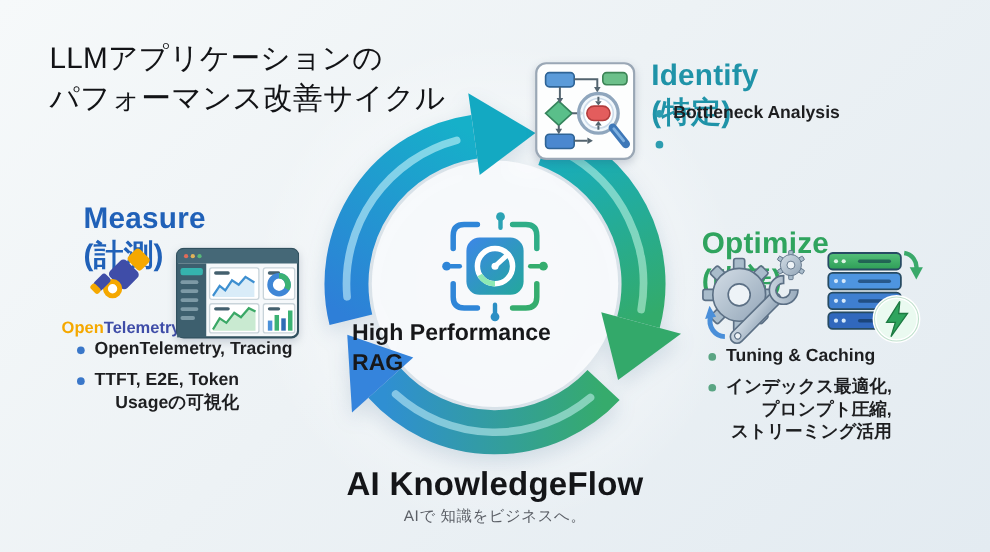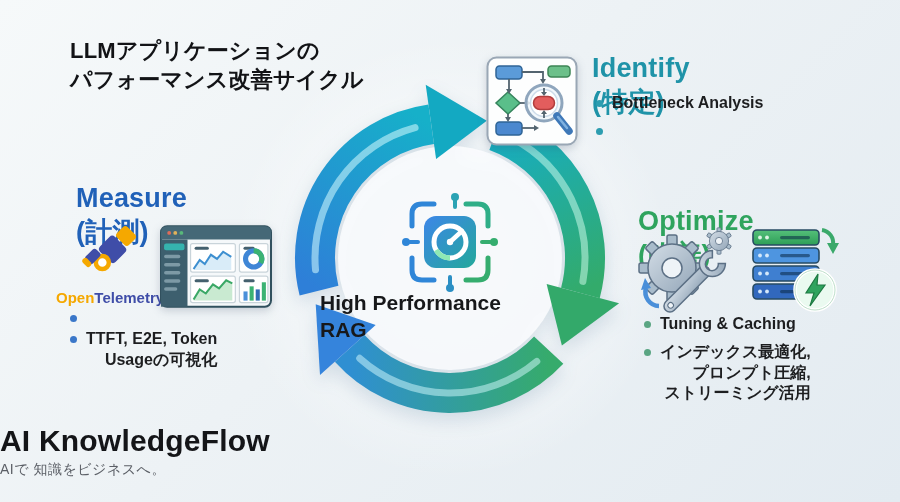--- a/index.html
+++ b/index.html
@@ -7,22 +7,22 @@
   .stage{
     position:relative; width:900px; height:502px; overflow:hidden;
     background:linear-gradient(135deg,#f6f9fa 0%,#edf2f5 45%,#e3ebf1 100%);
   }
   .glow{
     position:absolute; left:220px; top:28px; width:460px; height:460px;
     background:radial-gradient(circle, rgba(255,255,255,0.95) 0%, rgba(255,255,255,0) 68%);
     pointer-events:none;
   }
   .page-title{
-    position:absolute; left:70px; top:36px;
-    font-size:22px; font-weight:700; color:#121316; line-height:1.32; letter-spacing:.2px;
+    position:absolute; left:45px; top:36px;
+    font-size:27px; font-weight:400; color:#121316; line-height:1.32; letter-spacing:.2px;
   }
   .cycle-svg{ position:absolute; left:255px; top:63px; filter:drop-shadow(0 7px 9px rgba(40,90,130,.16)); }
   .chip-svg{ position:absolute; left:398px; top:190px; }
   .center-label{
     position:absolute; left:320px; top:289px; width:260px; text-align:left;
     font-size:21px; font-weight:800; color:#17181a; line-height:1.3;
   }
   .section{ position:absolute; }
   .heading{ font-size:27px; font-weight:800; letter-spacing:.2px; }
   .identify .heading{ color:#1f93a8; }
@@ -35,21 +35,21 @@
   .measure  .dot{ background:#3a77c9; }
   .optimize .dot{ background:#5aa583; }
   .bullet-text{
     font-size:16px; font-weight:700; color:#1d1e20; line-height:1.3; white-space:pre-line;
   }
   .icon-card{ filter:drop-shadow(0 3px 4px rgba(50,70,95,.22)); }
   .otel-logo{ position:absolute; left:56px; top:220px; width:108px; text-align:center; }
   .otel-text{ font-size:15px; font-weight:800; margin-top:1px; }
   .otel-open{ color:#f5a800; }
   .otel-telemetry{ color:#3f4da8; }
-  .footer{ position:absolute; left:0; right:0; top:424px; text-align:left; }
+  .footer{ position:absolute; left:0; right:0; top:424px; text-align:center; }
   .brand{ font-size:30px; font-weight:800; color:#141518; letter-spacing:.2px; }
   .byline{ margin-top:5px; font-size:13px; color:#4a4d52; }
   .byline .by-name{ font-weight:800; color:#202226; letter-spacing:.6px; }
   .tagline{ margin-top:3px; font-size:14px; font-weight:500; color:#5b5f66; letter-spacing:.5px; }
 </style>
 </head>
 <body>
 
 <div class="stage">
 
@@ -217,20 +217,21 @@
       <polyline points="33,73 39,63 45,67 52,58 58,62 65,54 71,57" stroke="#3aa866" stroke-width="2" fill="none"></polyline>
       <rect x="82" y="65" width="4" height="9" fill="#4a90d9"></rect>
         <rect x="88" y="60" width="4" height="14" fill="#3bb273"></rect>
       <rect x="94" y="63" width="4" height="11" fill="#2f6cb5"></rect>
         <rect x="100" y="56" width="4" height="18" fill="#3bb273"></rect>
     </svg>
 
     <div class="bullets" style="position:absolute;left:70px;top:308px;width:240px">
       <div class="bullet">
         <span class="dot"></span>
+        <span class="bullet-text">OpenTelemetry, Tracing</span>
       </div>
       <div class="bullet">
         <span class="dot"></span>
         <span class="bullet-text">TTFT, E2E, Token
 Usageの可視化</span>
       </div>
     </div>
   </div>
 
   <div class="section optimize">

